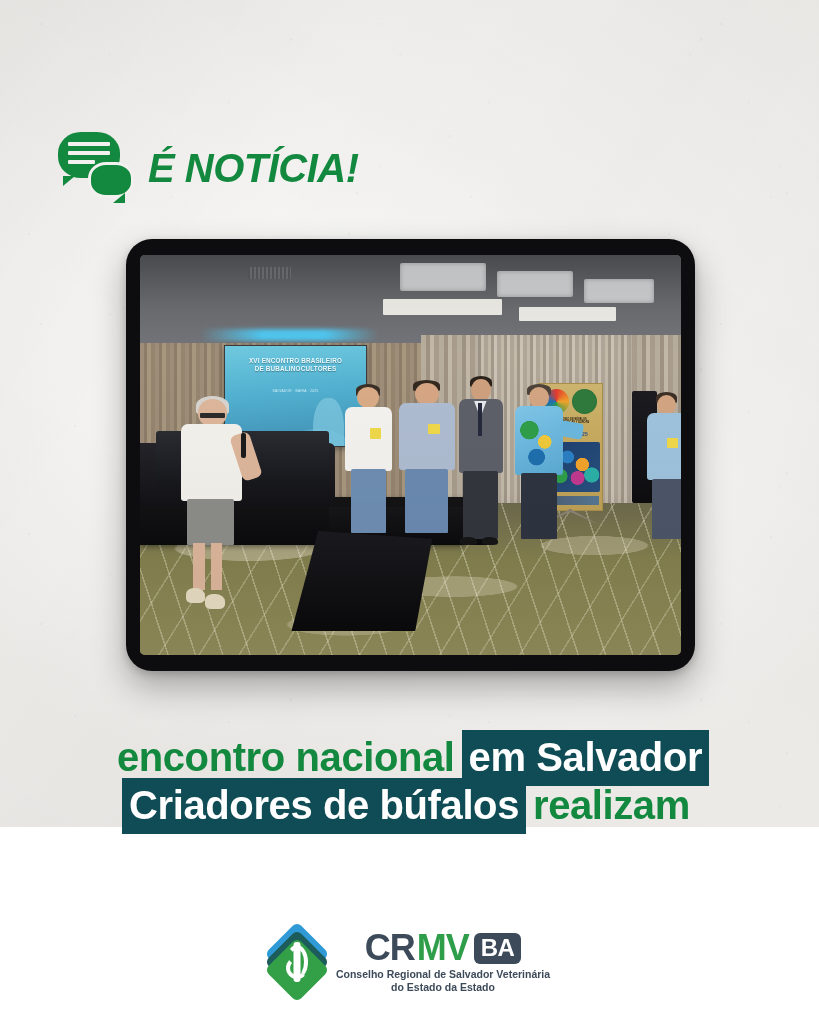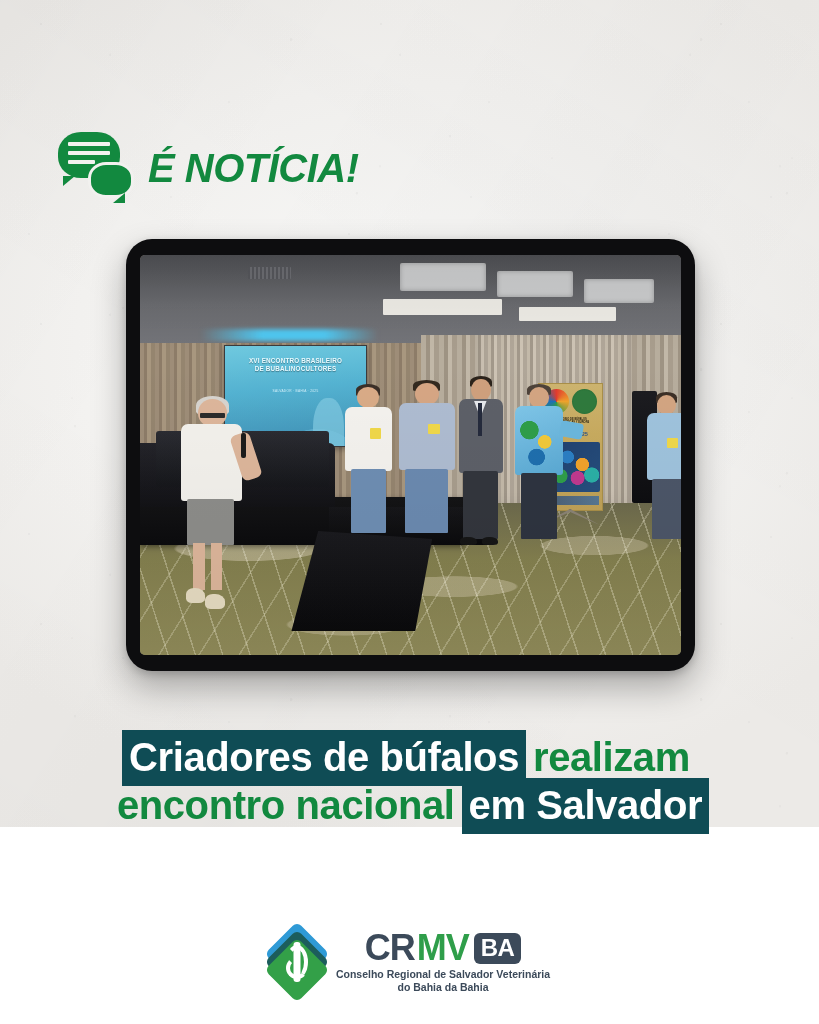--- a/index.html
+++ b/index.html
@@ -500,42 +500,42 @@
         <div class="badge-tag"></div>
         <div class="legs"></div>
       </div>
 
       <div class="photo-shade"></div>
     </div>
   </div>
 
   <div class="headline">
     <span class="hl-line">
-      <span class="hl-seg hl-dark">Criadores de búfalos</span><span class="hl-seg hl-green">realizam</span>
+      <span class="hl-seg hl-green">encontro nacional</span><span class="hl-seg hl-dark">em Salvador</span>
     </span>
     <span class="hl-line">
-      <span class="hl-seg hl-green">encontro nacional</span><span class="hl-seg hl-dark">em Salvador</span>
+      <span class="hl-seg hl-dark">Criadores de búfalos</span><span class="hl-seg hl-green">realizam</span>
     </span>
   </div>
 
   <div class="logo">
     <div class="logo-mark">
       <div class="dia blue"></div>
       <div class="dia teal"></div>
       <div class="dia green"></div>
       <div class="rod"></div>
       <div class="snake"></div>
       <div class="snake2"></div>
     </div>
     <div class="logo-text">
       <div class="logo-word">
         <span class="lw-cr">CR</span>
           <span class="lw-mv">MV</span>
         <span class="lw-ba">BA</span>
       </div>
       <div class="logo-tag">
         <div>Conselho Regional de Salvador Veterinária</div>
-        <div>do Bahia da Bahia</div>
+        <div>do Estado da Estado</div>
       </div>
     </div>
   </div>
 
 </div>
 
 </body></html>

